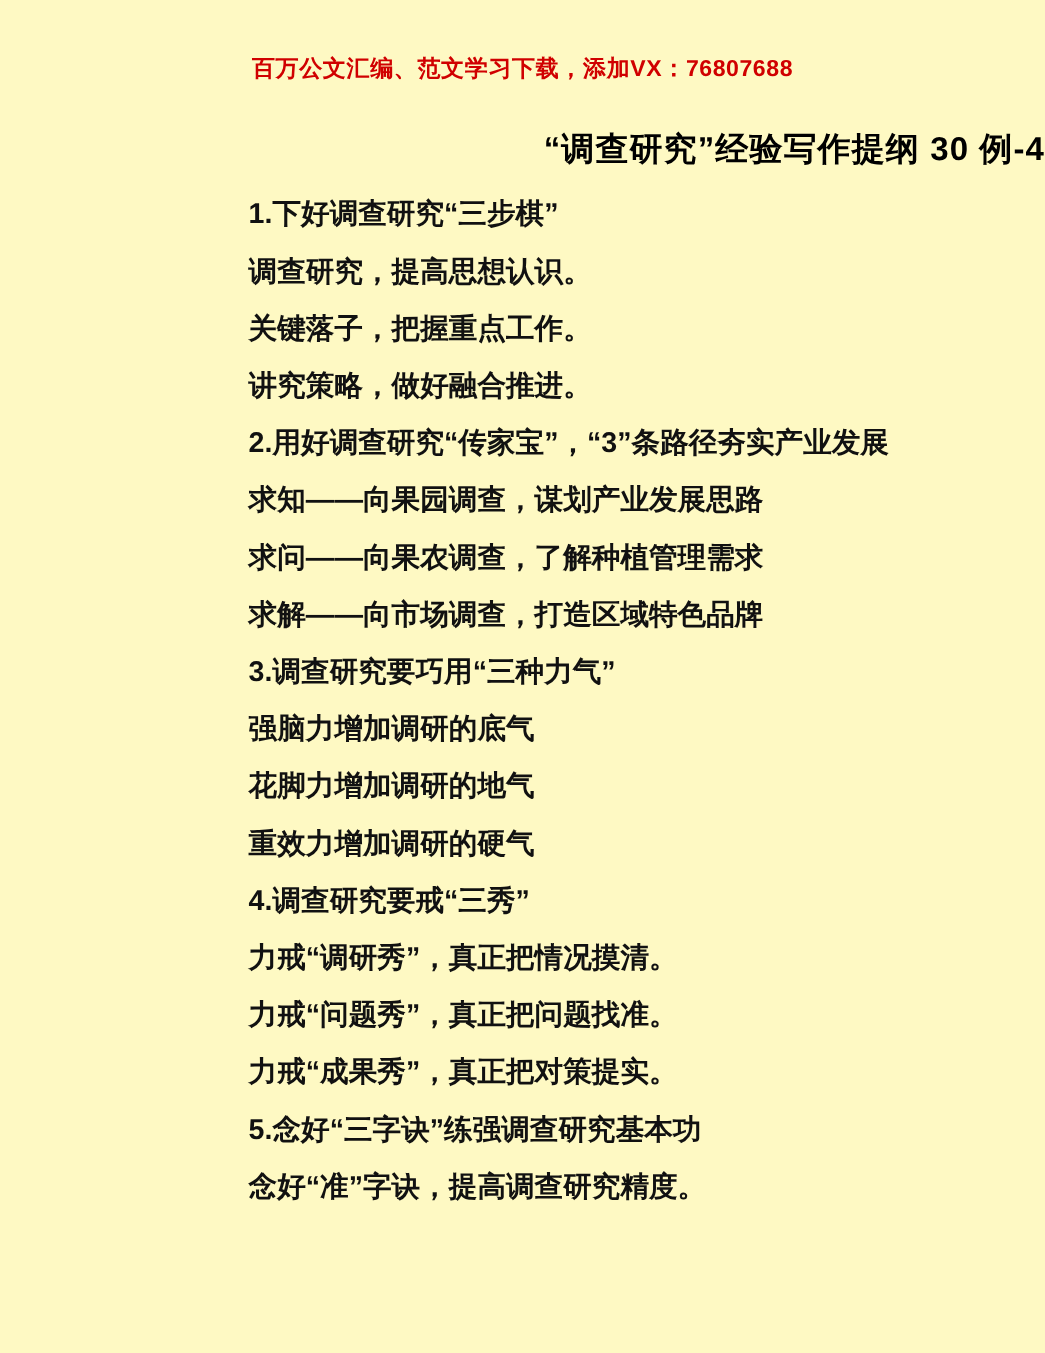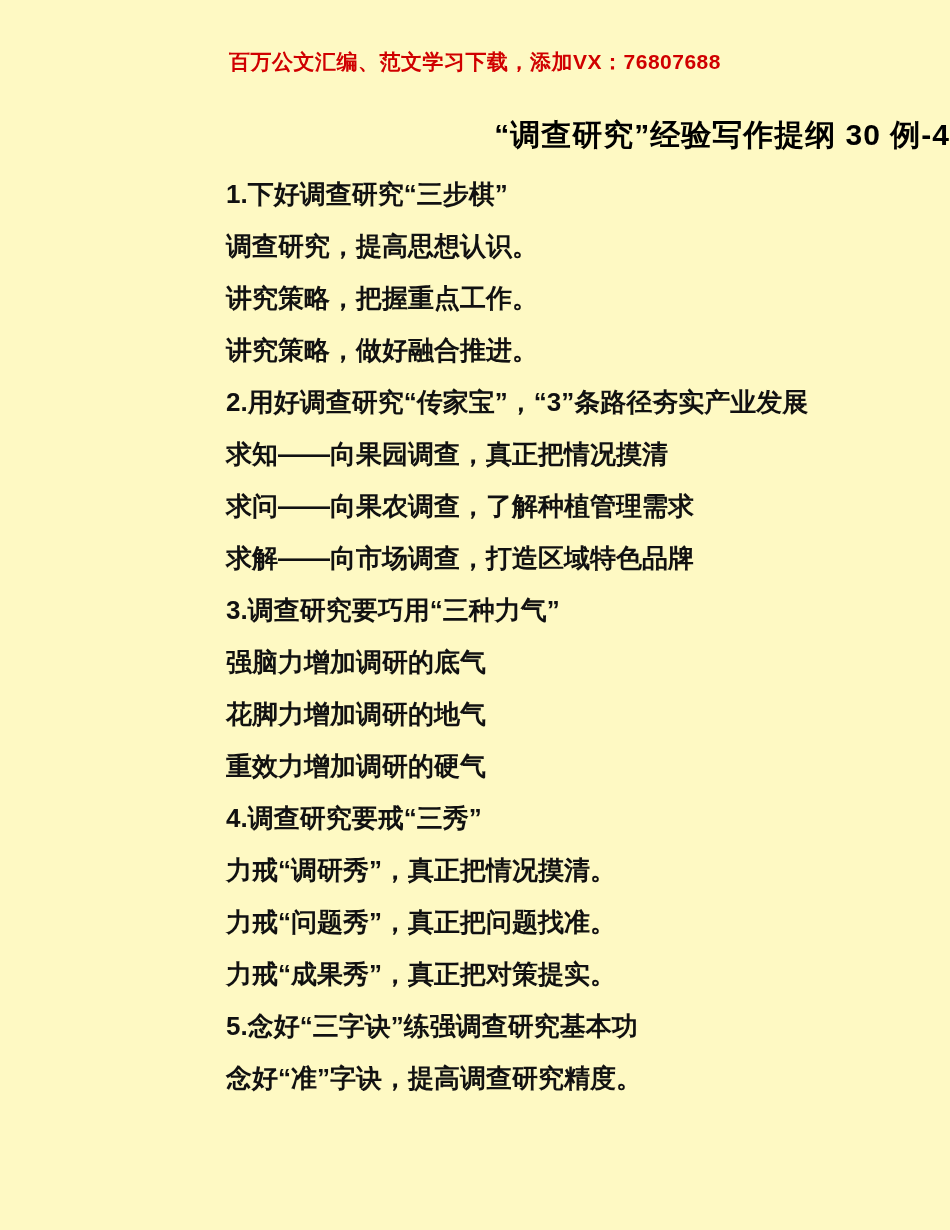--- a/index.html
+++ b/index.html
@@ -66,24 +66,24 @@
 
 <div class="page">
 
   <div class="watermark">百万公文汇编、范文学习下载，添加VX：76807688</div>
 
   <div class="doc-title">“调查研究”经验写作提纲 30 例-4</div>
 
   <div class="body-block">
     <div class="line">1.下好调查研究“三步棋”</div>
     <div class="line">调查研究，提高思想认识。</div>
-    <div class="line">讲究策略，把握重点工作。</div>
+    <div class="line">关键落子，把握重点工作。</div>
     <div class="line">讲究策略，做好融合推进。</div>
     <div class="line">2.用好调查研究“传家宝”，“3”条路径夯实产业发展</div>
-    <div class="line">求知——向果园调查，真正把情况摸清</div>
+    <div class="line">求知——向果园调查，谋划产业发展思路</div>
     <div class="line">求问——向果农调查，了解种植管理需求</div>
     <div class="line">求解——向市场调查，打造区域特色品牌</div>
     <div class="line">3.调查研究要巧用“三种力气”</div>
     <div class="line">强脑力增加调研的底气</div>
     <div class="line">花脚力增加调研的地气</div>
     <div class="line">重效力增加调研的硬气</div>
     <div class="line">4.调查研究要戒“三秀”</div>
     <div class="line">力戒“调研秀”，真正把情况摸清。</div>
     <div class="line">力戒“问题秀”，真正把问题找准。</div>
     <div class="line">力戒“成果秀”，真正把对策提实。</div>

